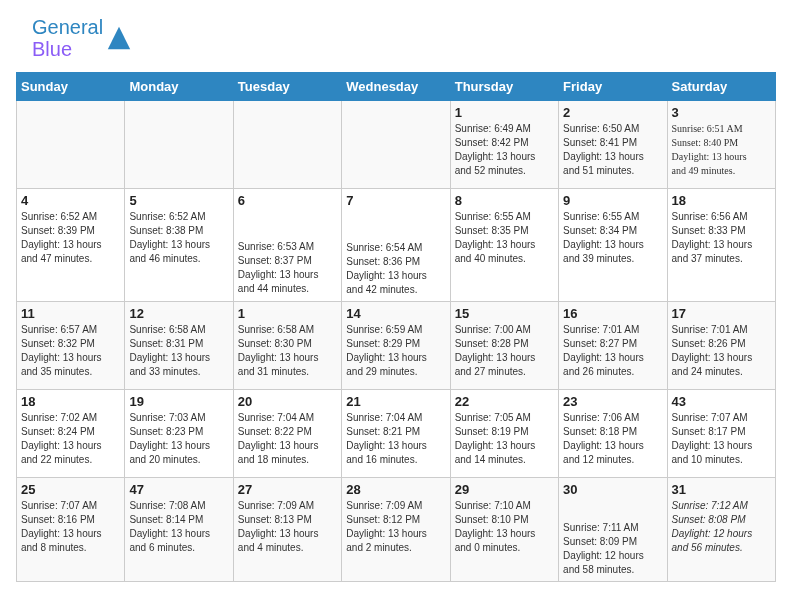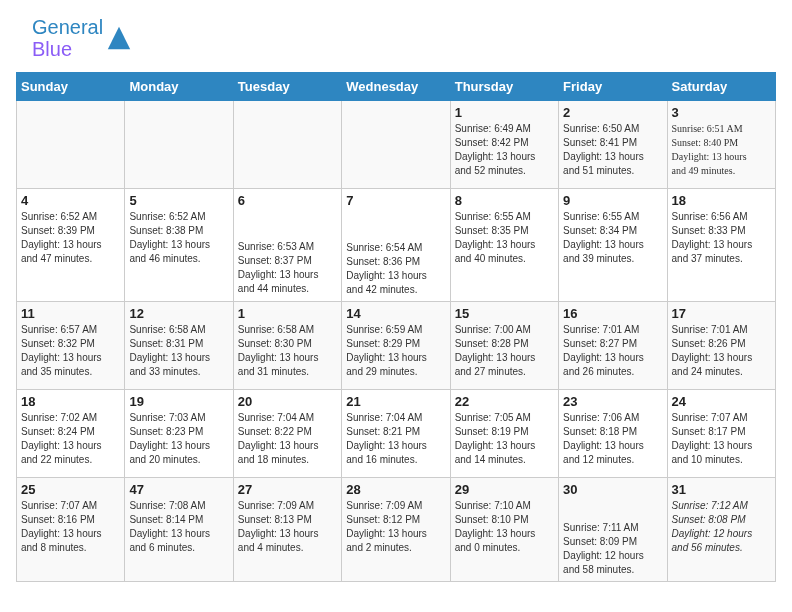--- a/index.html
+++ b/index.html
@@ -294,21 +294,21 @@
 and 14 minutes.</div>
         </td>
         <td>
           <span class="day-num">23</span>
           <div class="day-info" style="white-space: pre-line;">Sunrise: 7:06 AM
 Sunset: 8:18 PM
 Daylight: 13 hours
 and 12 minutes.</div>
         </td>
         <td>
-          <span class="day-num">24</span>
+          <span class="day-num">43</span>
           <div class="day-info" style="white-space: pre-line;">Sunrise: 7:07 AM
 Sunset: 8:17 PM
 Daylight: 13 hours
 and 10 minutes.</div>
         </td>
       </tr>
       <tr>
         <td>
           <span class="day-num">25</span>
           <div class="day-info" style="white-space: pre-line;">Sunrise: 7:07 AM

